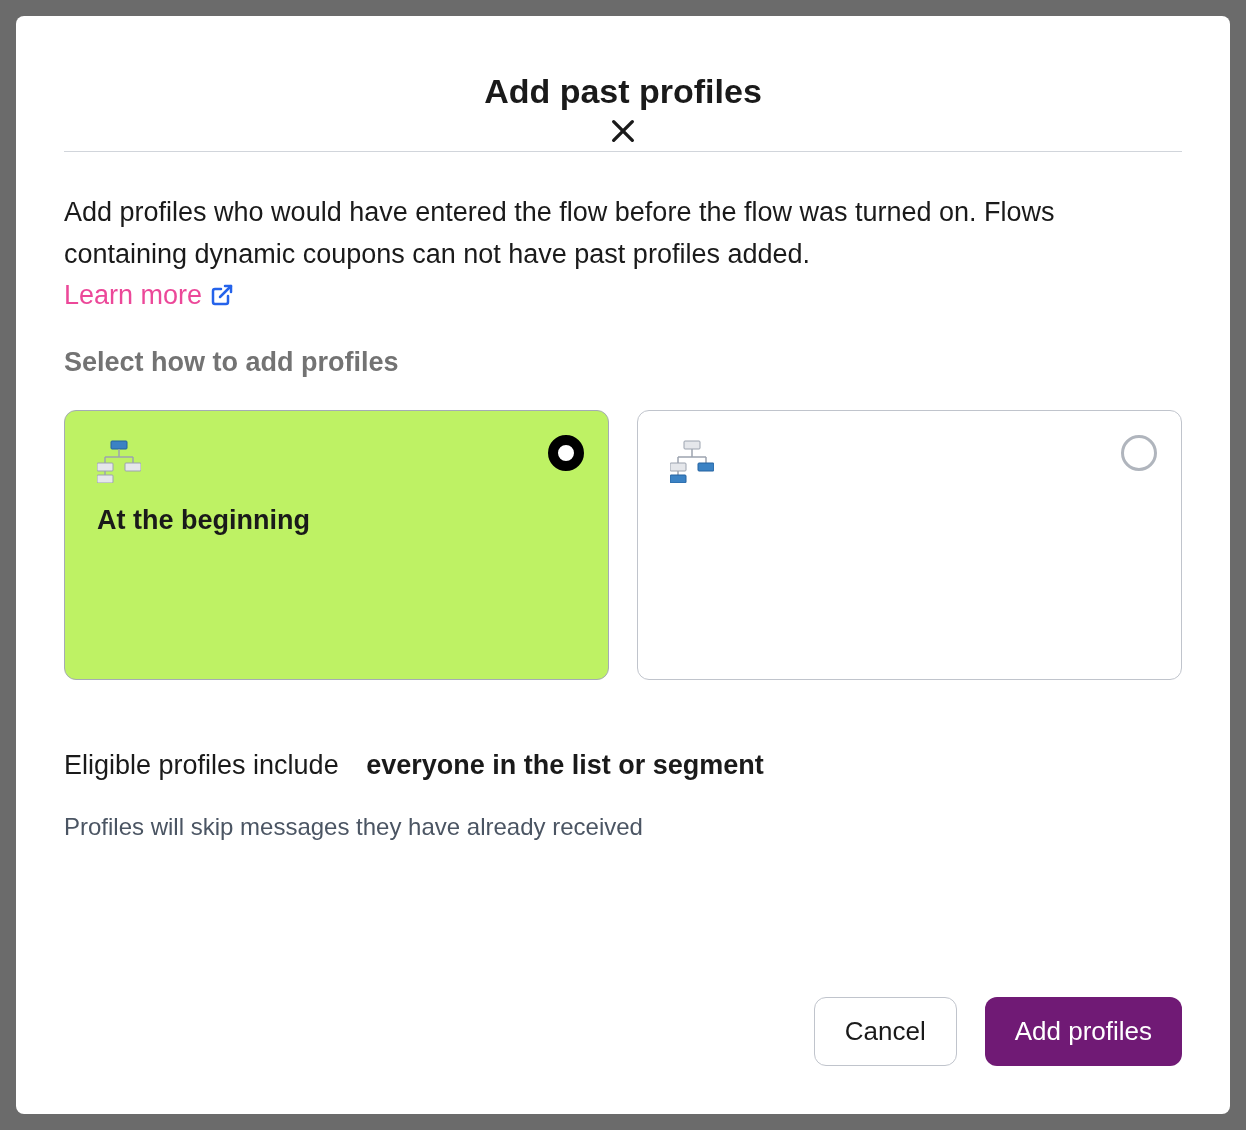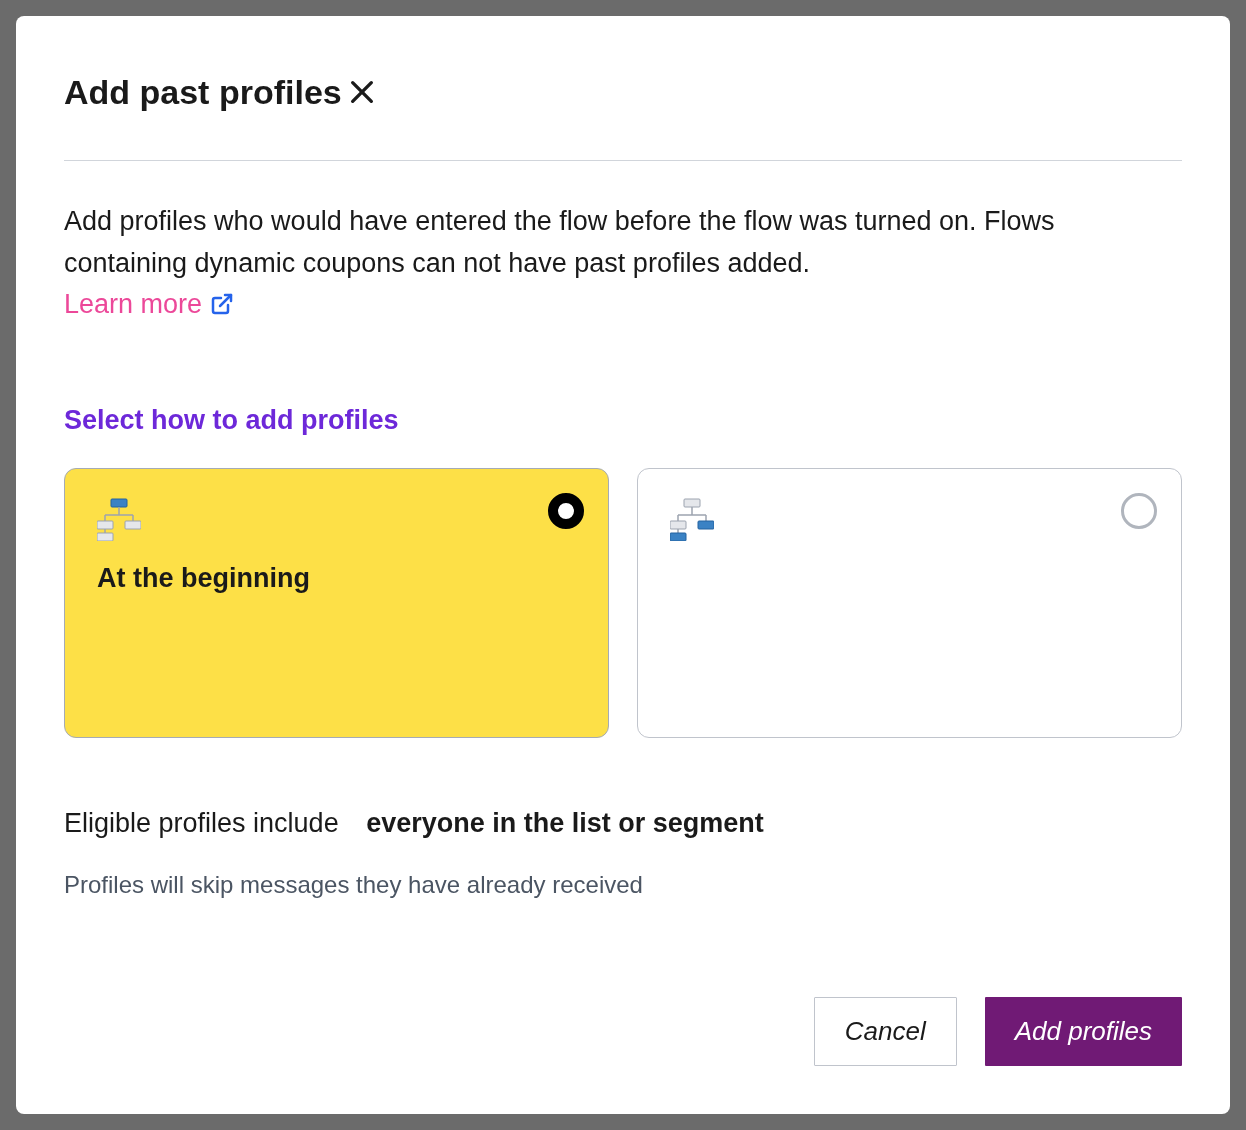--- a/index.html
+++ b/index.html
@@ -18,23 +18,24 @@
       background: #ffffff;
       border-radius: 8px;
       width: 100%;
       height: 100%;
       padding: 56px 48px 48px 48px;
       display: flex;
       flex-direction: column;
     }
     .modal-header {
       display: flex;
+      justify-content: space-between;
       align-items: center;
-      padding-bottom: 48px;
       border-bottom: 1px solid #d1d5db;
+      flex-direction: column;
     }
     .modal-title {
       font-size: 34px;
       font-weight: 600;
       color: #1a1a1a;
     }
     .close-btn {
       background: none;
       border: none;
       cursor: pointer;
@@ -66,39 +67,39 @@
       gap: 8px;
       margin-top: 0;
     }
     .learn-more svg {
       width: 24px;
       height: 24px;
     }
     .section-heading {
       font-size: 27px;
       font-weight: 700;
-      color: #6d28d9;
-      margin-top: 85px;
+      color: #737373;
+      margin-top: 36px;
       margin-bottom: 32px;
     }
     .options-grid {
       display: grid;
       grid-template-columns: 1fr 1fr;
       gap: 28px;
     }
     .option-card {
       border: 1px solid #c0c4cc;
       border-radius: 12px;
       padding: 28px 32px 32px 32px;
       cursor: pointer;
       position: relative;
       min-height: 270px;
     }
     .option-card.selected {
-      background: #fde047;
+      background: #bef264;
       border-color: #a5abb5;
     }
     .option-radio {
       position: absolute;
       top: 24px;
       right: 24px;
       width: 36px;
       height: 36px;
       border-radius: 50%;
     }
@@ -143,24 +144,23 @@
     .modal-footer {
       display: flex;
       justify-content: flex-end;
       gap: 28px;
       margin-top: auto;
     }
     .btn {
       font-size: 26px;
       font-weight: 500;
       padding: 18px 30px;
-      border-radius: 1px;
+      border-radius: 12px;
       cursor: pointer;
       border: none;
-      font-style: italic;
     }
     .btn-cancel {
       background: #ffffff;
       color: #1a1a1a;
       border: 1px solid #c0c4cc;
     }
     .btn-primary {
       background: #701a75;
       color: #ffffff;
     }

